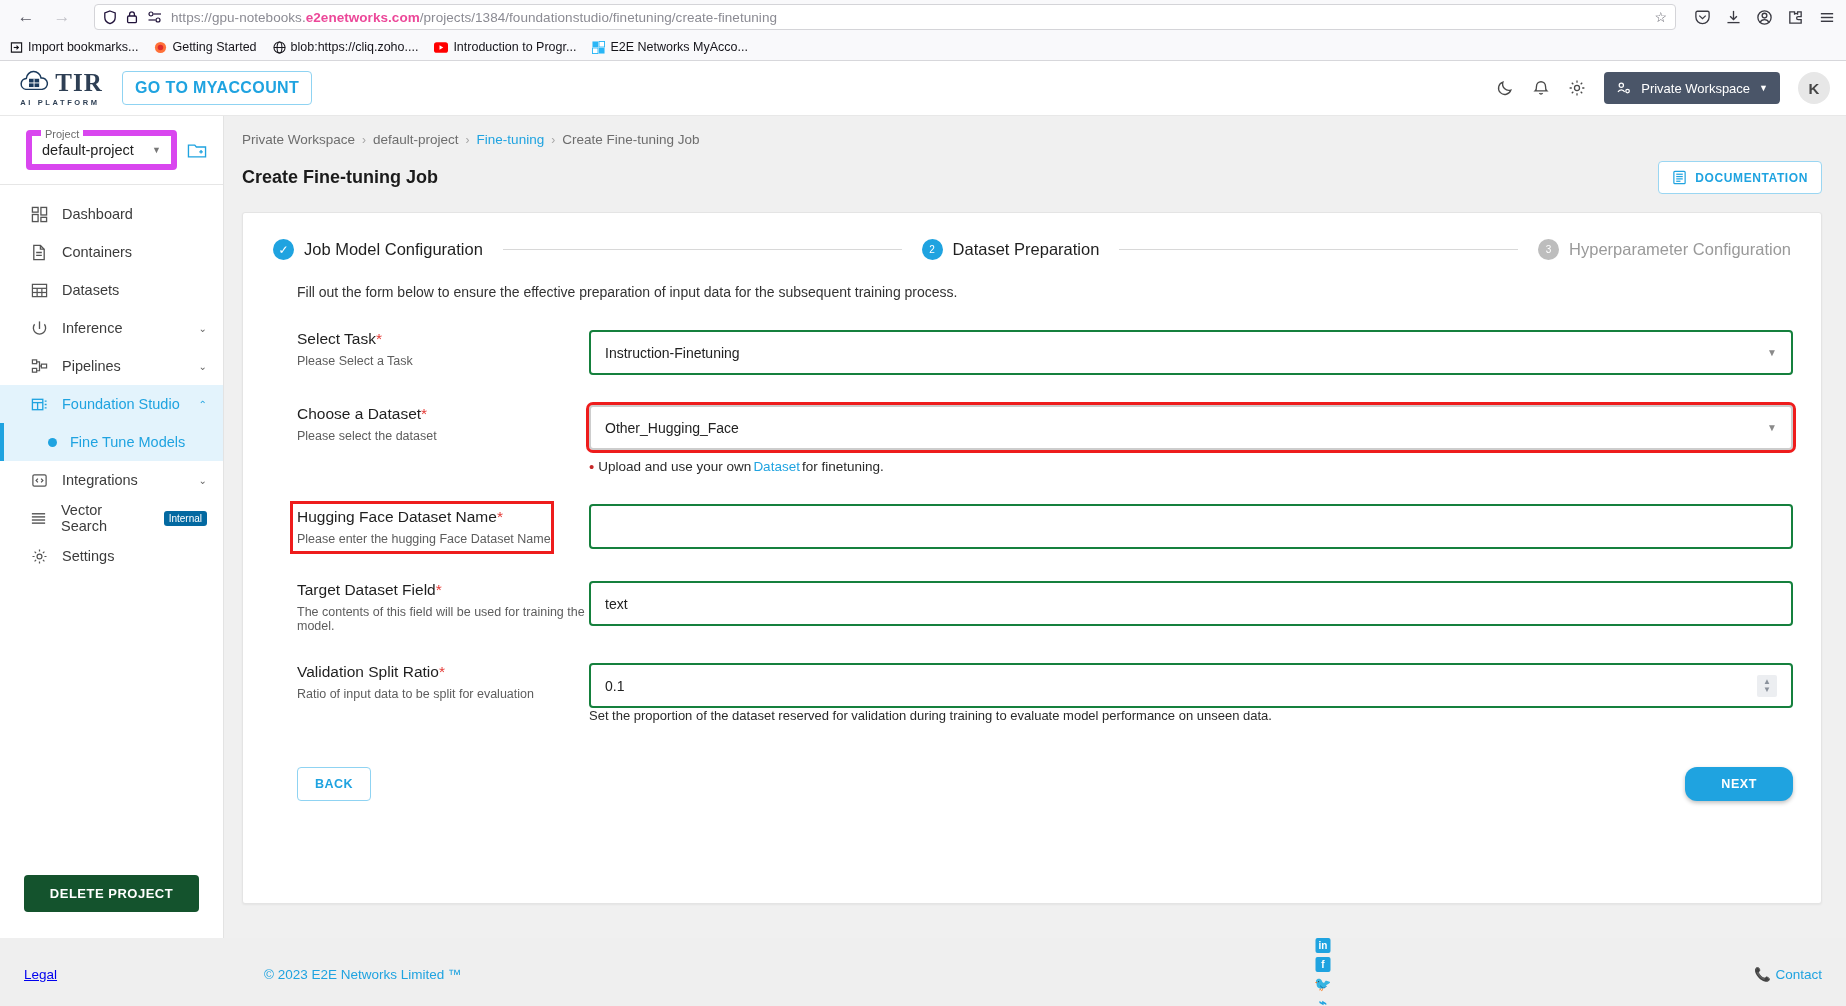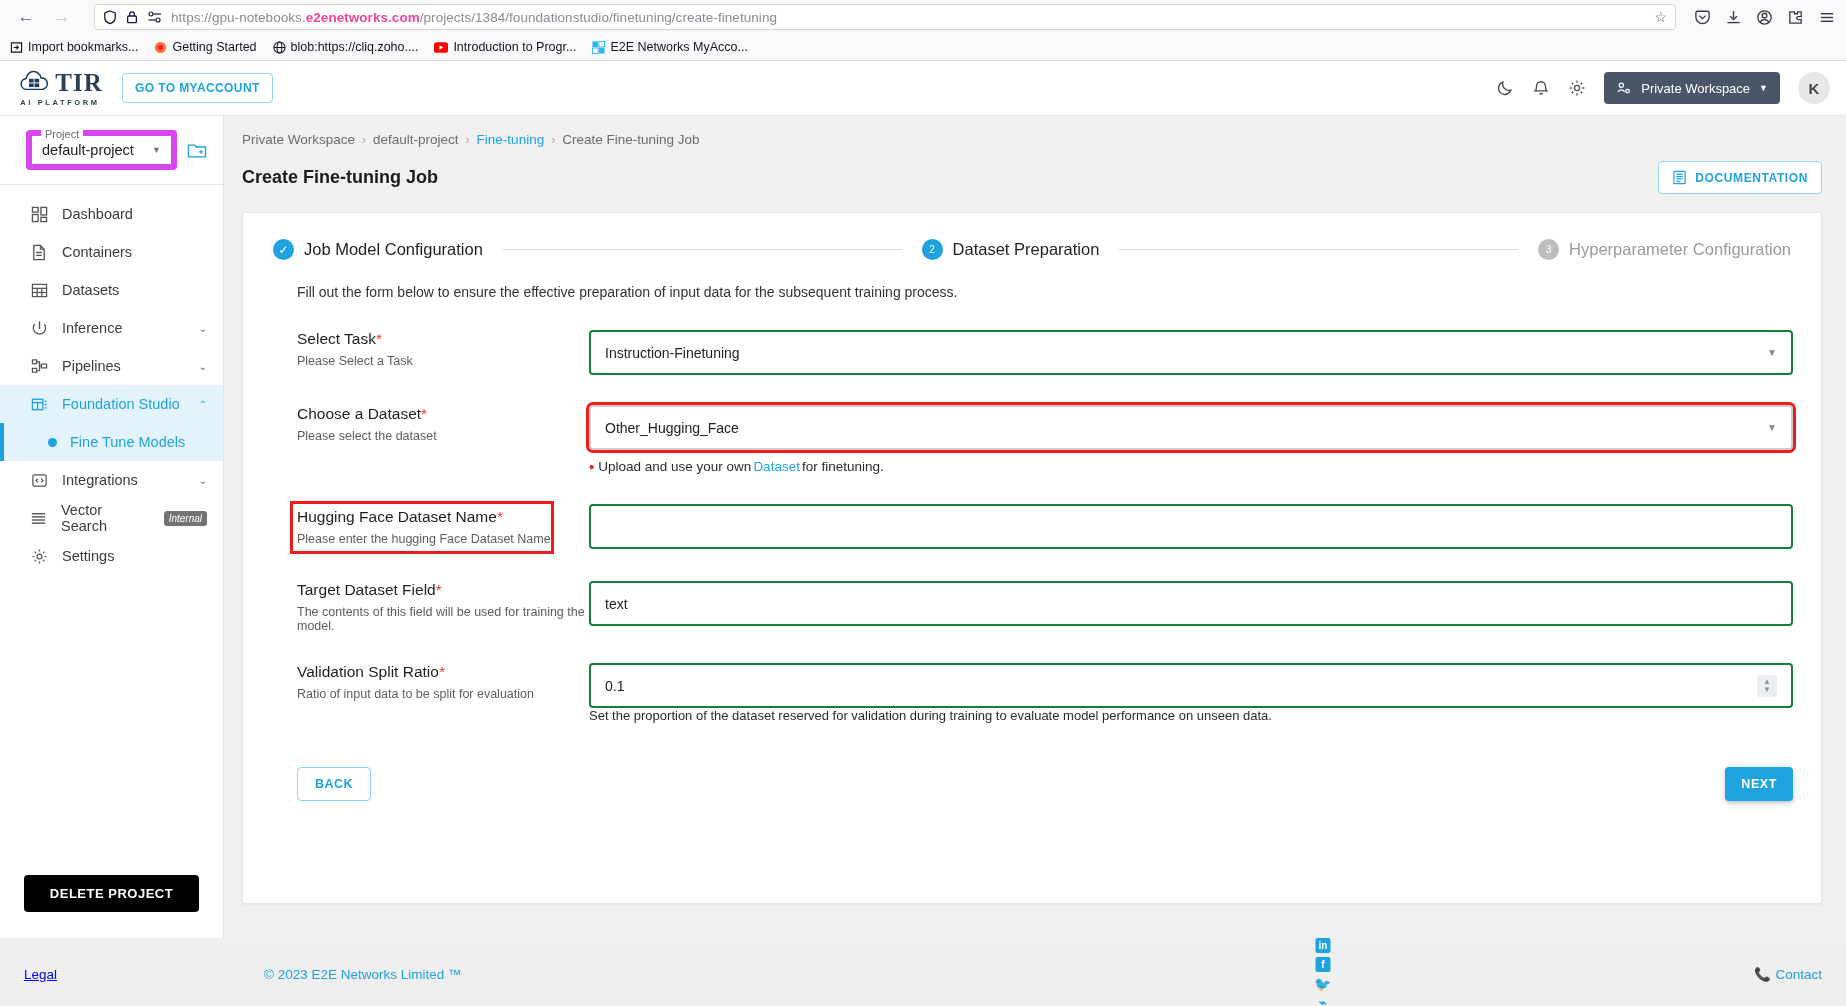--- a/index.html
+++ b/index.html
@@ -36,21 +36,21 @@
   .app-header {
     height:55px; background:#ffffff; display:flex; align-items:center;
     padding:0 16px 0 14px; border-bottom:1px solid #e8e8e8;
   }
   .logo-wrap { display:flex; flex-direction:column; align-items:center; width:92px; }
   .logo-top { display:flex; align-items:center; gap:2px; }
   .logo-tir { font-family:"Liberation Serif", serif; font-weight:700; font-size:25px; color:#2e3f54; letter-spacing:1px; line-height:1; }
   .logo-sub { font-size:7.5px; letter-spacing:2.6px; color:#2e3f54; font-weight:700; margin-top:3px; }
   .myaccount-btn {
     margin-left:16px; border:1px solid #8fd3f2; border-radius:4px;
-    color:#1fa3e0; background:#fff; font-size:12px; font-weight:600;
+    color:#1fa3e0; background:#fff; font-size:16px; font-weight:600;
     padding:7px 12px; letter-spacing:0.4px; white-space:nowrap;
   }
   .header-right { margin-left:auto; display:flex; align-items:center; gap:18px; }
   .hdr-icon { color:#4a4a4a; display:flex; align-items:center; }
   .workspace-chip {
     background:#4a5568; color:#fff; border-radius:4px; padding:8px 12px;
     display:flex; align-items:center; gap:9px; font-size:13px; min-width:160px;
   }
   .avatar-circle {
     width:32px;height:32px;border-radius:50%;background:#e7e7e7;color:#454545;
@@ -86,26 +86,26 @@
   .nav-item.active { background:#e3f3fc; color:#1fa3e0; }
   .nav-item.active .nav-ico { color:#1fa3e0; }
   .nav-item.active .nav-caret { color:#1fa3e0; }
   .nav-sub {
     display:flex; align-items:center; gap:13px; height:38px;
     padding:0 16px 0 48px; font-size:14.5px; color:#1fa3e0;
     background:#e3f3fc; border-left:4px solid #1fa3e0; padding-left:44px;
   }
   .sub-dot { width:9px;height:9px;border-radius:50%;background:#1fa3e0; }
   .badge-internal {
-    background:#737373; color:#fff; font-size:10px; border-radius:3px;
-    padding:2px 5px; margin-left:8px; font-weight:400;font-style:italic;
+    background:#0369a1; color:#fff; font-size:10px; border-radius:3px;
+    padding:2px 5px; margin-left:8px; font-weight:400;
   }
   .delete-wrap { padding:0 24px 26px; }
   .delete-btn {
-    width:100%; background:#000000; color:#fff; border:none; border-radius:4px;
+    width:100%; background:#14532d; color:#fff; border:none; border-radius:4px;
     padding:11px 0; font-size:13px; font-weight:700; letter-spacing:0.5px;
   }
 
   
   .content { flex:1; padding:0 0 0 0; overflow:hidden; }
   .crumb-row { padding:16px 0 0 18px; font-size:13.5px; color:#6d6d6d; display:flex; align-items:center; gap:7px; }
   .crumb-sep { color:#a7a7a7; font-size:12px; }
   .crumb-link { color:#1fa3e0; }
   .title-row { display:flex; align-items:center; padding:14px 24px 0 18px; }
   .page-title { font-size:18px; font-weight:700; color:#1b1b1b; }
@@ -161,22 +161,22 @@
   .hint-dot { color:#c62828; font-size:15px; line-height:1; margin-right:2px; }
   .hint a { color:#1fa3e0; text-decoration:none; }
   .subhint { font-size:13px; color:#2b2b2b; }
 
   .btn-row { display:flex; align-items:flex-end; padding:44px 2px 0 28px; }
   .back-btn {
     border:1px solid #8fd3f2; background:#fff; color:#1fa3e0; border-radius:4px;
     padding:9px 17px; font-size:12.5px; font-weight:600; letter-spacing:0.5px;
   }
   .next-btn {
-    margin-left:auto; border:none; background:#1fa3e0; color:#fff; border-radius:4px;
-    padding:10px 16px; font-size:12.5px; font-weight:600; letter-spacing:0.6px;
+    margin-left:auto; border:none; background:#1fa3e0; color:#fff; border-radius:12px;
+    padding:10px 36px; font-size:12.5px; font-weight:600; letter-spacing:0.6px;
     box-shadow:0 2px 4px rgba(0,0,0,.25);
   }
 
   
   .footer {
     height:72px; background:#efefef; display:flex; align-items:center;
     padding:0 24px; font-size:13.5px; color:#1fa3e0; position:relative;
   }
   .f-legal { width:240px; }
   .f-copy { color:#1fa3e0; }

